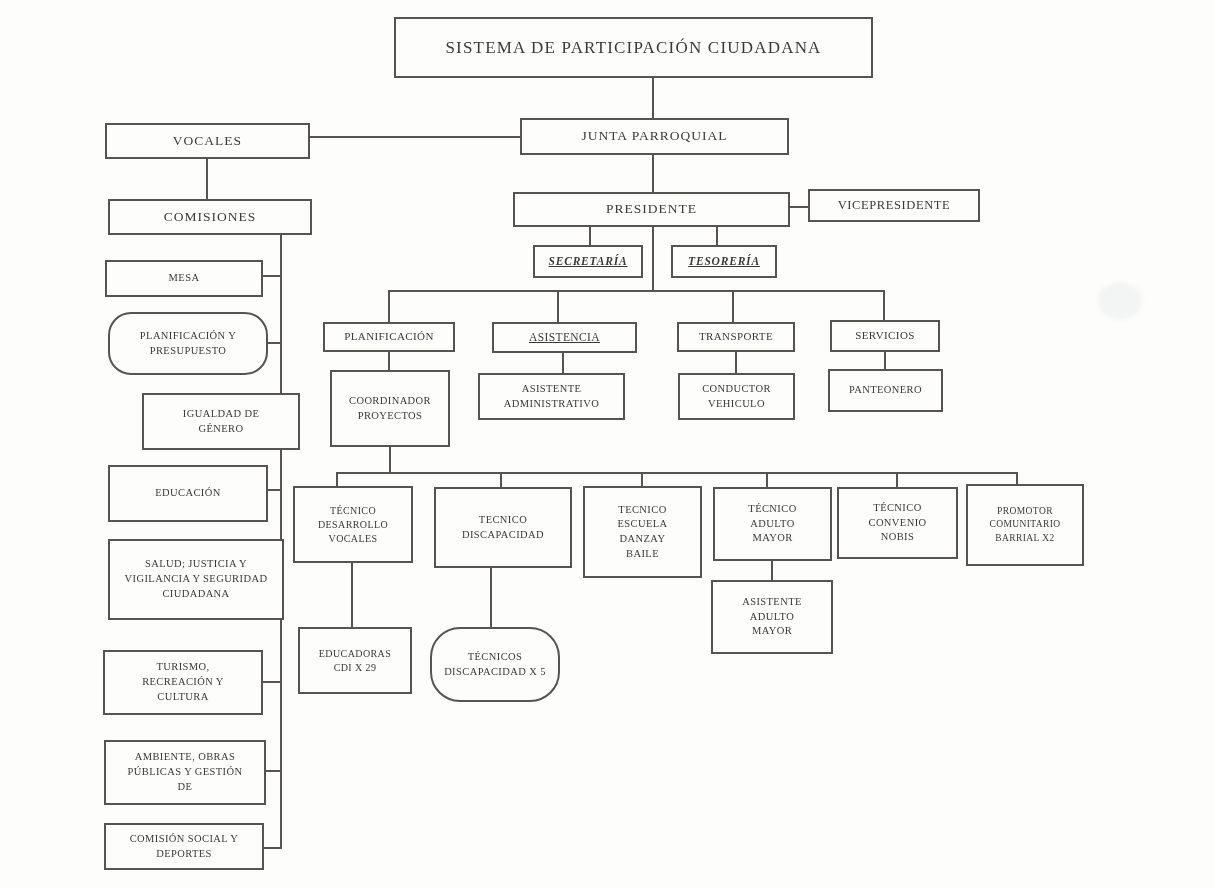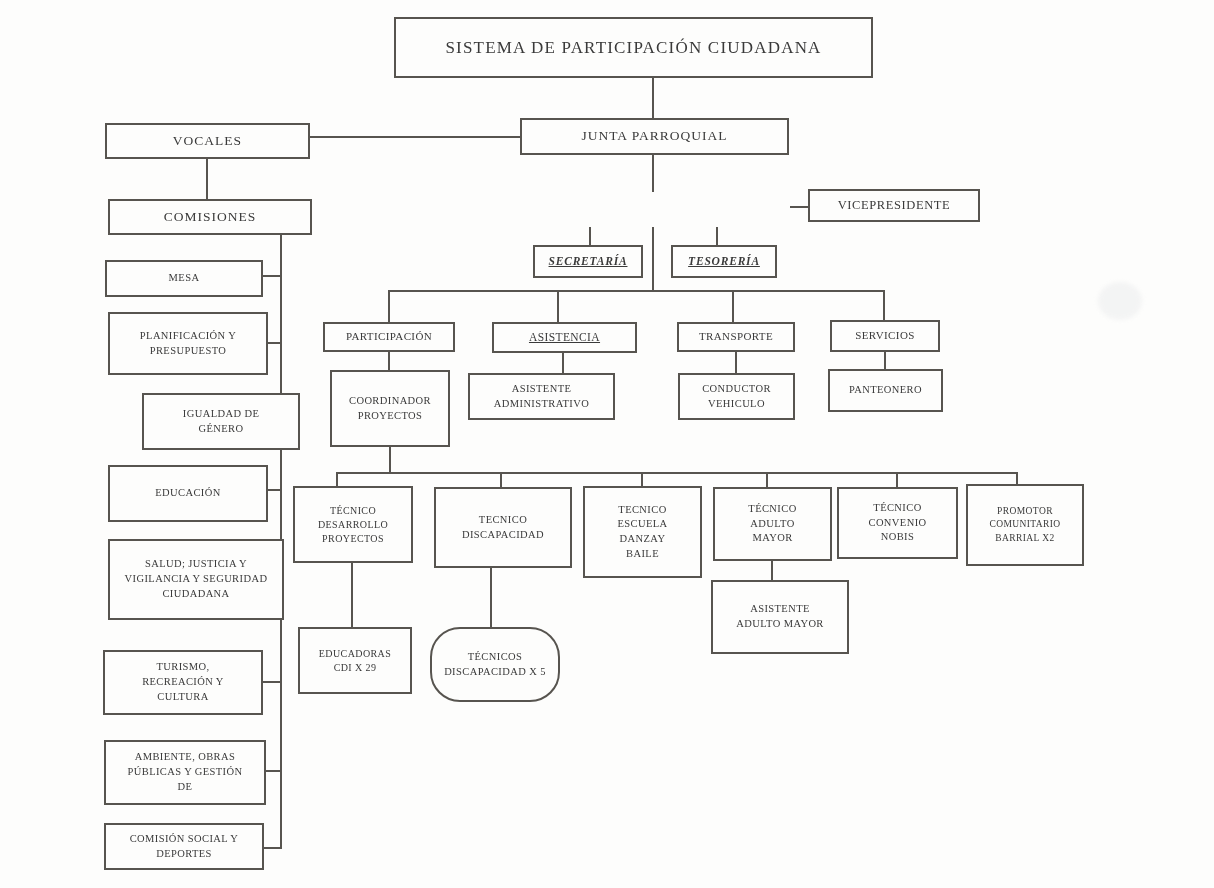--- a/index.html
+++ b/index.html
@@ -78,43 +78,44 @@
   <div class="hl" style="left:268px; top:489px; width:12px;"></div>
   <div class="hl" style="left:270px; top:578px; width:10px;"></div>
   <div class="hl" style="left:263px; top:681px; width:17px;"></div>
   <div class="hl" style="left:266px; top:770px; width:14px;"></div>
   <div class="hl" style="left:264px; top:847px; width:16px;"></div>
 
   <div class="box fs17" style="left:394px; top:17px;  width:479px; height:61px;">SISTEMA DE PARTICIPACIÓN CIUDADANA</div>
   <div class="box fs135" style="left:520px; top:118px; width:269px; height:37px;">JUNTA PARROQUIAL</div>
   <div class="box fs135" style="left:105px; top:123px; width:205px; height:36px;">VOCALES</div>
   <div class="box fs135" style="left:108px; top:199px; width:204px; height:36px;">COMISIONES</div>
+  <div class="box fs135" style="left:513px; top:192px; width:277px; height:35px;">PRESIDENTE</div>
   <div class="box fs125" style="left:808px; top:189px; width:172px; height:33px;">VICEPRESIDENTE</div>
   <div class="box fs115 italic" style="left:533px; top:245px; width:110px; height:33px;">SECRETARÍA</div>
   <div class="box fs115 italic" style="left:671px; top:245px; width:106px; height:33px;">TESORERÍA</div>
-  <div class="box fs11" style="left:323px; top:322px; width:132px; height:30px;">PARTICIPACIÓN</div>
+  <div class="box fs11" style="left:323px; top:322px; width:132px; height:30px;">PLANIFICACIÓN</div>
   <div class="box fs115" style="left:492px; top:322px; width:145px; height:31px;">ASISTENCIA</div>
   <div class="box fs11" style="left:677px; top:322px; width:118px; height:30px;">TRANSPORTE</div>
   <div class="box fs11" style="left:830px; top:320px; width:110px; height:32px;">SERVICIOS</div>
   <div class="box fs105" style="left:330px; top:370px; width:120px; height:77px; padding:8px 14px;">COORDINADOR PROYECTOS</div>
-  <div class="box fs105" style="left:468px; top:373px; width:147px; height:47px; padding:0 14px;">ASISTENTE ADMINISTRATIVO</div>
+  <div class="box fs105" style="left:478px; top:373px; width:147px; height:47px; padding:0 14px;">ASISTENTE ADMINISTRATIVO</div>
   <div class="box fs105" style="left:678px; top:373px; width:117px; height:47px; padding:0 12px;">CONDUCTOR VEHICULO</div>
   <div class="box fs105" style="left:828px; top:369px; width:115px; height:43px;text-align:right;">PANTEONERO</div>
-  <div class="box fs10" style="left:293px; top:486px; width:120px; height:77px; padding:0 12px;">TÉCNICO DESARROLLO PROYECTOS</div>
+  <div class="box fs10" style="left:293px; top:486px; width:120px; height:77px; padding:0 12px;">TÉCNICO DESARROLLO VOCALES</div>
   <div class="box fs105" style="left:434px; top:487px; width:138px; height:81px; padding:0 12px;">TECNICO DISCAPACIDAD</div>
   <div class="box fs105" style="left:583px; top:486px; width:119px; height:92px; padding:0 24px;">TECNICO ESCUELA DANZAY BAILE</div>
   <div class="box fs105" style="left:713px; top:487px; width:119px; height:74px; padding:0 24px;">TÉCNICO ADULTO MAYOR</div>
   <div class="box fs105" style="left:837px; top:487px; width:121px; height:72px; padding:0 20px;">TÉCNICO CONVENIO NOBIS</div>
   <div class="box fs95" style="left:966px; top:484px; width:118px; height:82px; padding:0 10px;">PROMOTOR COMUNITARIO BARRIAL X2</div>
   <div class="box fs10" style="left:298px; top:627px; width:114px; height:67px; padding:0 10px;">EDUCADORAS CDI X 29</div>
   <div class="box fs105" style="left:430px; top:627px; width:130px; height:75px; padding:0 8px;border-radius:30px;">TÉCNICOS DISCAPACIDAD X 5</div>
-  <div class="box fs105" style="left:711px; top:580px; width:138px; height:74px; padding:0 22px;">ASISTENTE ADULTO MAYOR</div>
+  <div class="box fs105" style="left:711px; top:580px; width:122px; height:74px; padding:0 22px;">ASISTENTE ADULTO MAYOR</div>
 
   <div class="box fs105" style="left:105px; top:260px; width:158px; height:37px;">MESA</div>
-  <div class="box fs105" style="left:108px; top:312px; width:160px; height:63px; padding:0 14px;">PLANIFICACIÓN Y PRESUPUESTO</div>
+  <div class="box fs105" style="left:108px; top:312px; width:160px; height:63px; padding:0 14px;border-radius:23px;">PLANIFICACIÓN Y PRESUPUESTO</div>
   <div class="box fs105" style="left:107px; top:393px; width:158px; height:57px; padding:0 24px;margin-left:35px;">IGUALDAD DE GÉNERO</div>
   <div class="box fs105" style="left:108px; top:465px; width:160px; height:57px;">EDUCACIÓN</div>
   <div class="box fs105" style="left:108px; top:539px; width:176px; height:81px; padding:0 12px;">SALUD; JUSTICIA Y VIGILANCIA Y SEGURIDAD CIUDADANA</div>
   <div class="box fs105" style="left:103px; top:650px; width:160px; height:65px; padding:0 18px;">TURISMO, RECREACIÓN Y CULTURA</div>
   <div class="box fs105" style="left:104px; top:740px; width:162px; height:65px; padding:0 14px;">AMBIENTE, OBRAS PÚBLICAS Y GESTIÓN DE</div>
   <div class="box fs105" style="left:104px; top:823px; width:160px; height:47px; padding:0 16px;">COMISIÓN SOCIAL Y DEPORTES</div>
 
   <div class="smudge"></div>
 </div>
 

